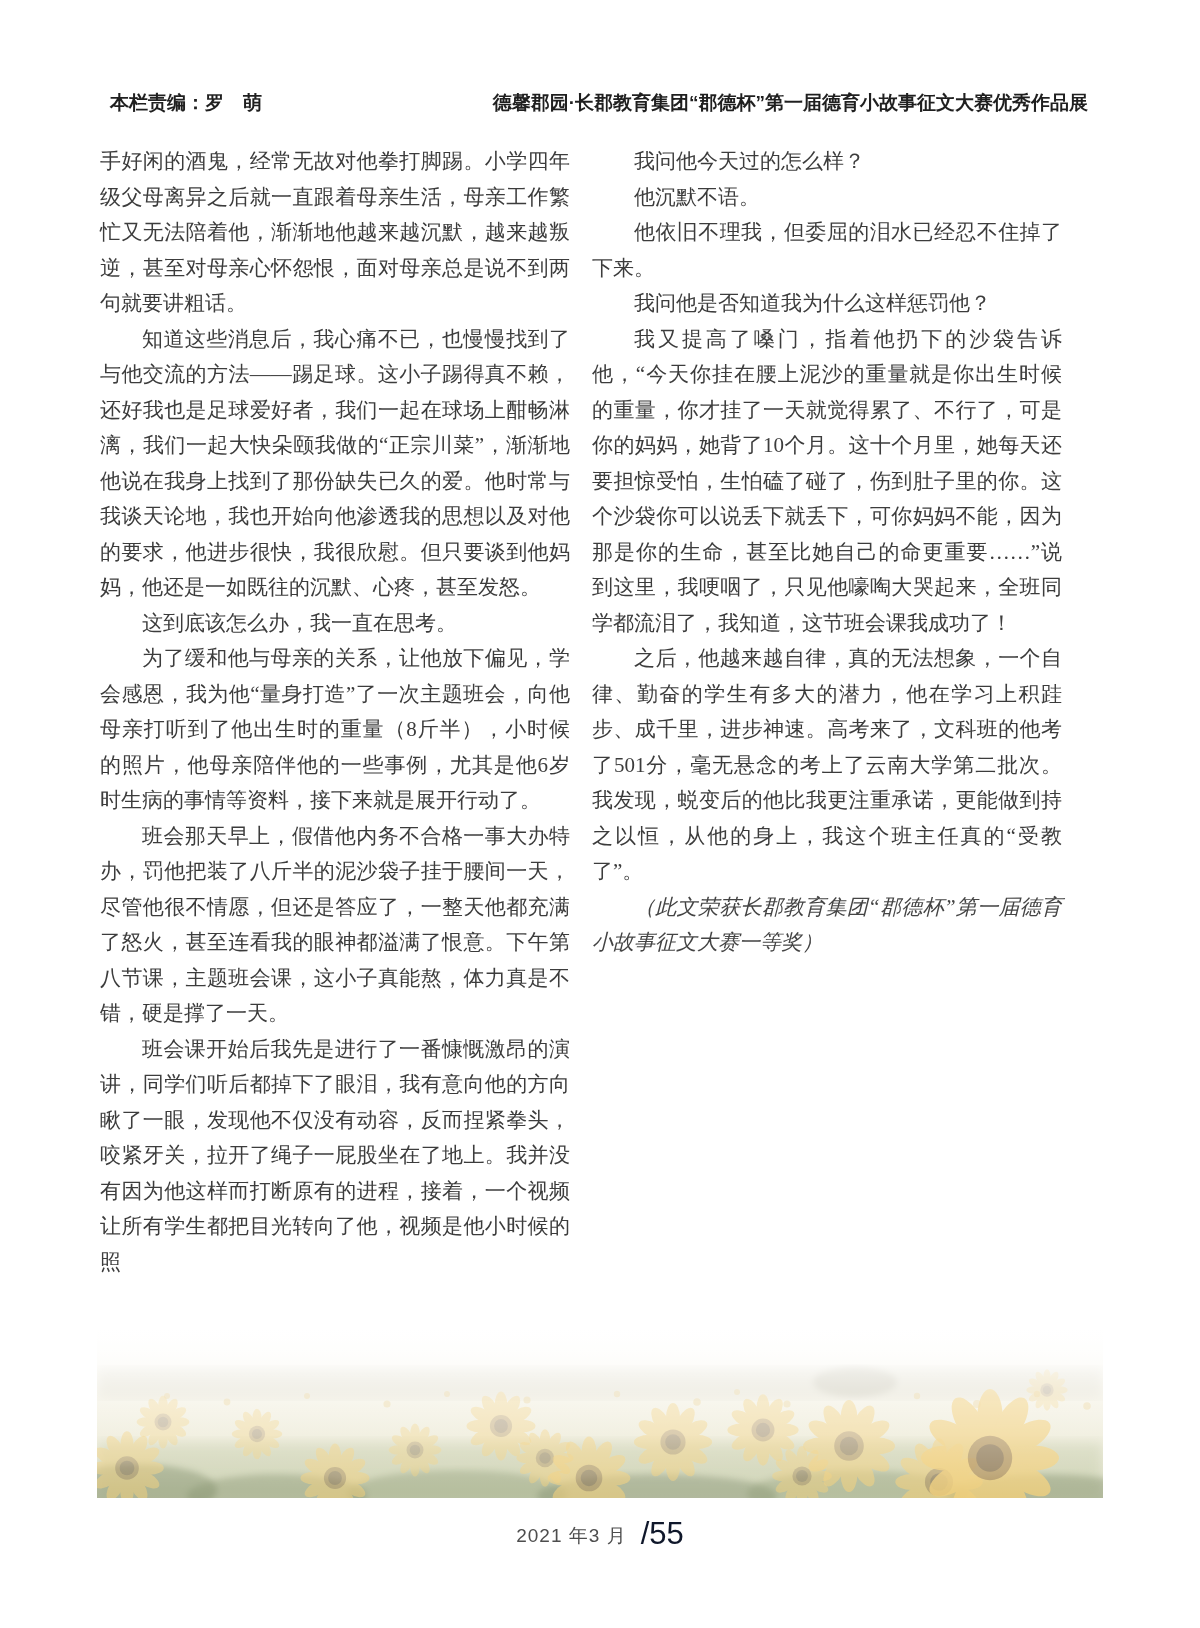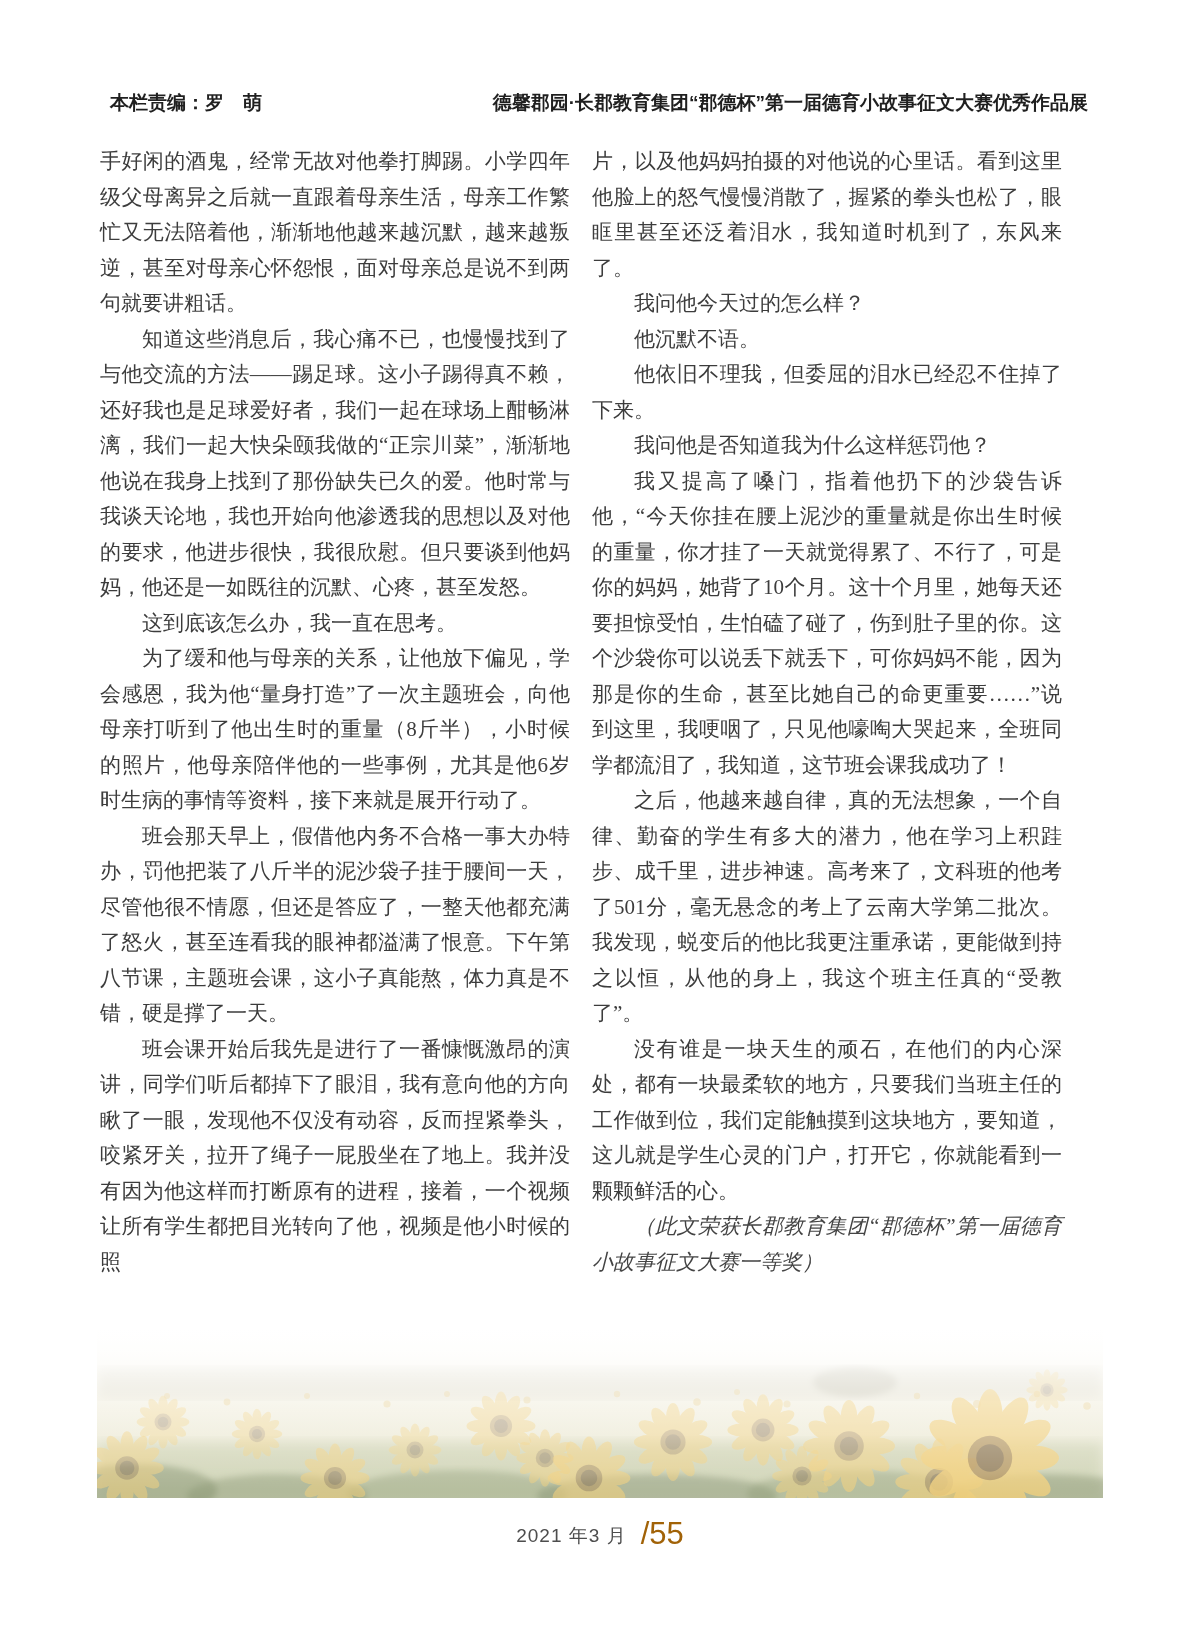--- a/index.html
+++ b/index.html
@@ -62,21 +62,21 @@
     color: #4d4d4d;
   }
   .footer .date {
     font-size: 19px;
     letter-spacing: 1px;
     vertical-align: baseline;
   }
   .footer .pageno {
     font-size: 31px;
     margin-left: 14px;
-    color: #a16207;
+    color: #0f172a;
     vertical-align: -2px;
   }
 </style>
 </head>
 <body>
 
 <div class="page">
 
   <div class="header">
     <span>本栏责编：罗　萌</span>
@@ -88,28 +88,26 @@
 
     <p class="para">手好闲的酒鬼，经常无故对他拳打脚踢。小学四年级父母离异之后就一直跟着母亲生活，母亲工作繁忙又无法陪着他，渐渐地他越来越沉默，越来越叛逆，甚至对母亲心怀怨恨，面对母亲总是说不到两句就要讲粗话。</p>
         <p class="para indent">知道这些消息后，我心痛不已，也慢慢找到了与他交流的方法——踢足球。这小子踢得真不赖，还好我也是足球爱好者，我们一起在球场上酣畅淋漓，我们一起大快朵颐我做的“正宗川菜”，渐渐地他说在我身上找到了那份缺失已久的爱。他时常与我谈天论地，我也开始向他渗透我的思想以及对他的要求，他进步很快，我很欣慰。但只要谈到他妈妈，他还是一如既往的沉默、心疼，甚至发怒。</p>
         <p class="para indent">这到底该怎么办，我一直在思考。</p>
         <p class="para indent">为了缓和他与母亲的关系，让他放下偏见，学会感恩，我为他“量身打造”了一次主题班会，向他母亲打听到了他出生时的重量（8斤半），小时候的照片，他母亲陪伴他的一些事例，尤其是他6岁时生病的事情等资料，接下来就是展开行动了。</p>
         <p class="para indent">班会那天早上，假借他内务不合格一事大办特办，罚他把装了八斤半的泥沙袋子挂于腰间一天，尽管他很不情愿，但还是答应了，一整天他都充满了怒火，甚至连看我的眼神都溢满了恨意。下午第八节课，主题班会课，这小子真能熬，体力真是不错，硬是撑了一天。</p>
         <p class="para indent">班会课开始后我先是进行了一番慷慨激昂的演讲，同学们听后都掉下了眼泪，我有意向他的方向瞅了一眼，发现他不仅没有动容，反而捏紧拳头，咬紧牙关，拉开了绳子一屁股坐在了地上。我并没有因为他这样而打断原有的进程，接着，一个视频让所有学生都把目光转向了他，视频是他小时候的照</p>
       </div>
     <div class="column">
 
-    <p class="para">片，以及他妈妈拍摄的对他说的心里话。看到这里他脸上的怒气慢慢消散了，握紧的拳头也松了，眼眶里甚至还泛着泪水，我知道时机到了，东风来了。</p>
         <p class="para indent">我问他今天过的怎么样？</p>
         <p class="para indent">他沉默不语。</p>
         <p class="para indent">他依旧不理我，但委屈的泪水已经忍不住掉了下来。</p>
         <p class="para indent">我问他是否知道我为什么这样惩罚他？</p>
         <p class="para indent">我又提高了嗓门，指着他扔下的沙袋告诉他，“今天你挂在腰上泥沙的重量就是你出生时候的重量，你才挂了一天就觉得累了、不行了，可是你的妈妈，她背了10个月。这十个月里，她每天还要担惊受怕，生怕磕了碰了，伤到肚子里的你。这个沙袋你可以说丢下就丢下，可你妈妈不能，因为那是你的生命，甚至比她自己的命更重要……”说到这里，我哽咽了，只见他嚎啕大哭起来，全班同学都流泪了，我知道，这节班会课我成功了！</p>
         <p class="para indent">之后，他越来越自律，真的无法想象，一个自律、勤奋的学生有多大的潜力，他在学习上积跬步、成千里，进步神速。高考来了，文科班的他考了501分，毫无悬念的考上了云南大学第二批次。我发现，蜕变后的他比我更注重承诺，更能做到持之以恒，从他的身上，我这个班主任真的“受教了”。</p>
-        <p class="para indent">没有谁是一块天生的顽石，在他们的内心深处，都有一块最柔软的地方，只要我们当班主任的工作做到位，我们定能触摸到这块地方，要知道，这儿就是学生心灵的门户，打开它，你就能看到一颗颗鲜活的心。</p>
         <p class="para indent kai">（此文荣获长郡教育集团“郡德杯”第一届德育小故事征文大赛一等奖）</p>
       </div>
   </div>
 
   <div class="photo">
     <svg viewBox="0 0 1006 168" preserveAspectRatio="none">
       <defs>
         <linearGradient id="sky" x1="0" y1="0" x2="0" y2="1">
           <stop offset="0" stop-color="#fdfdfb"></stop>
           <stop offset="0.35" stop-color="#f3efdf"></stop>

